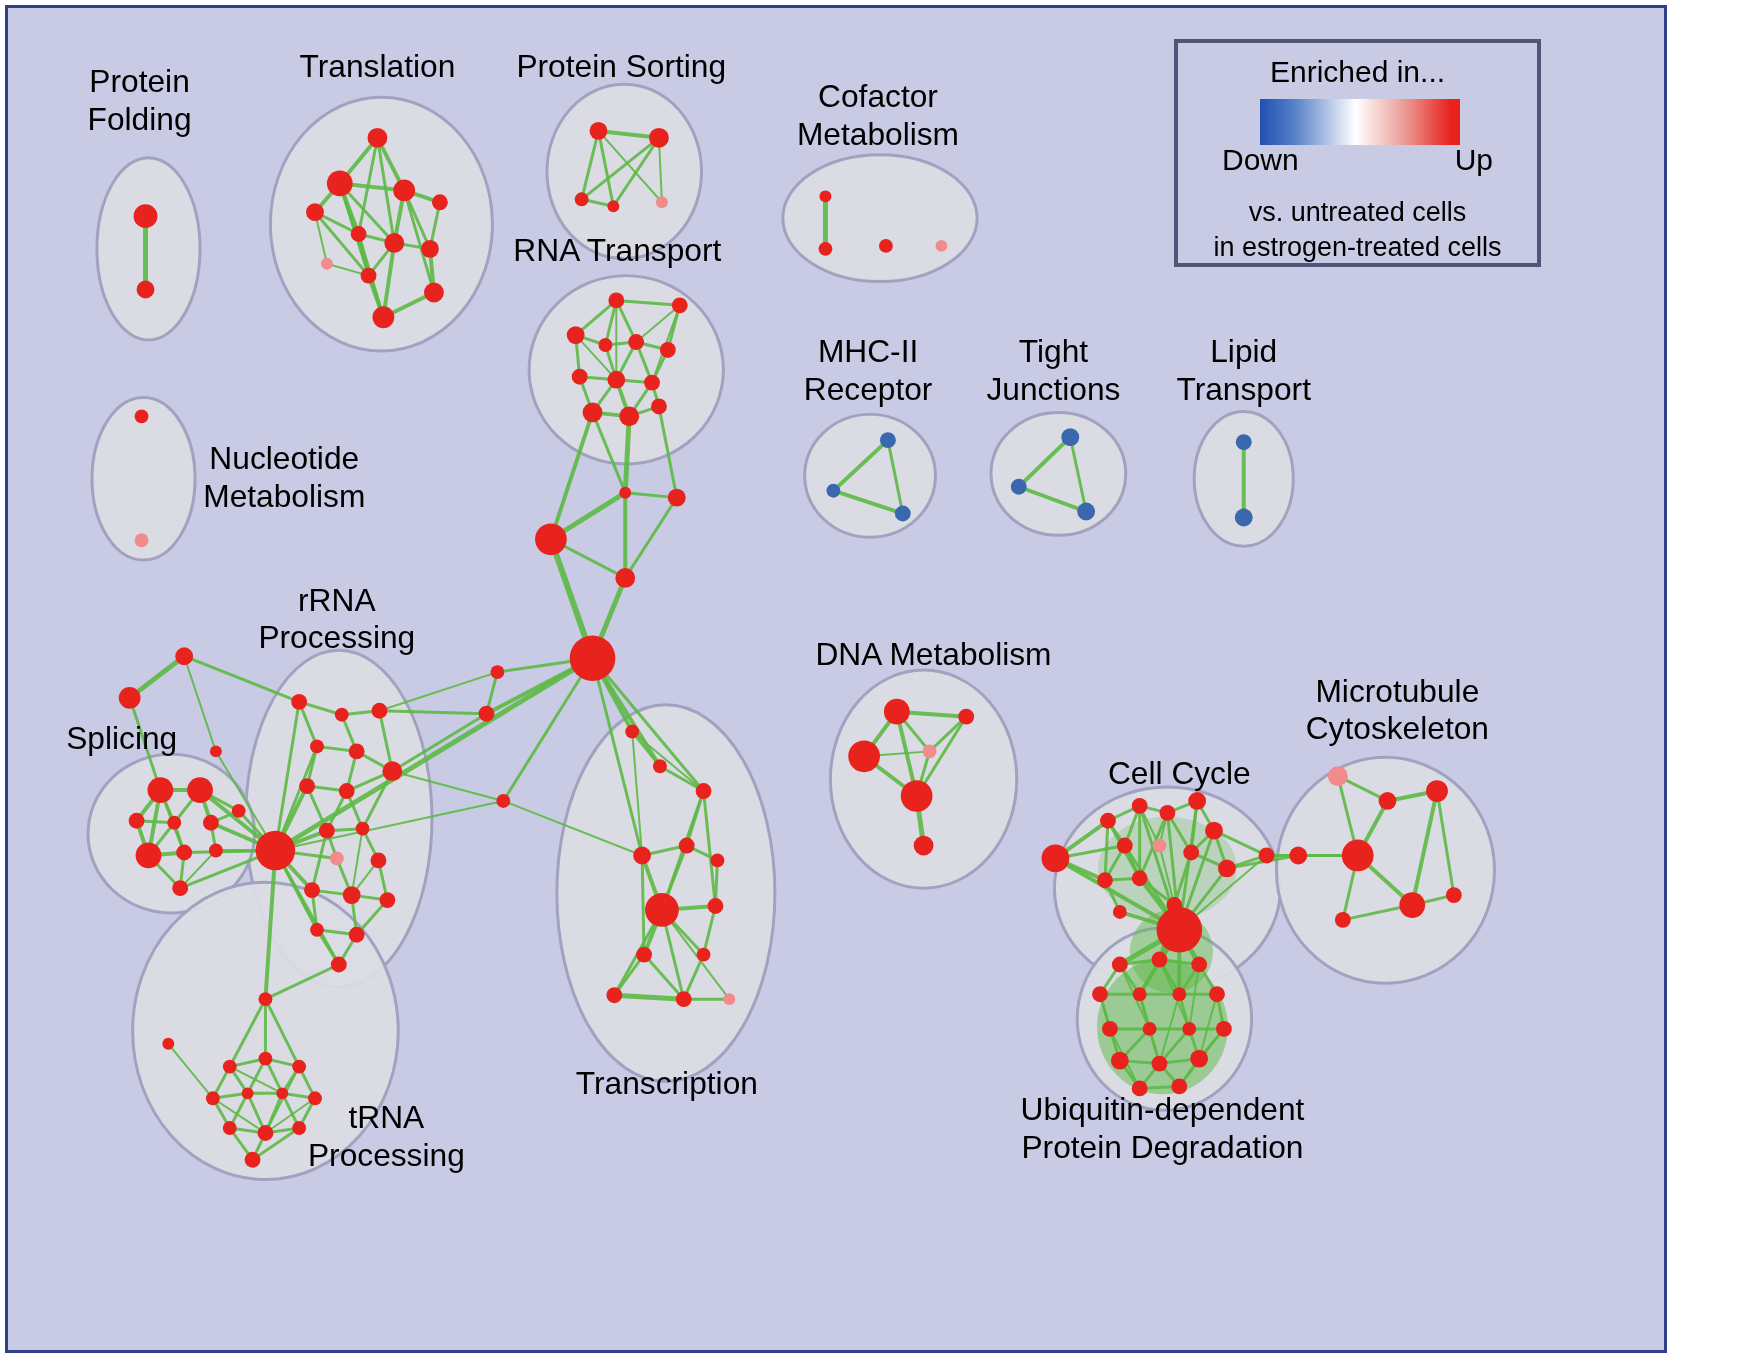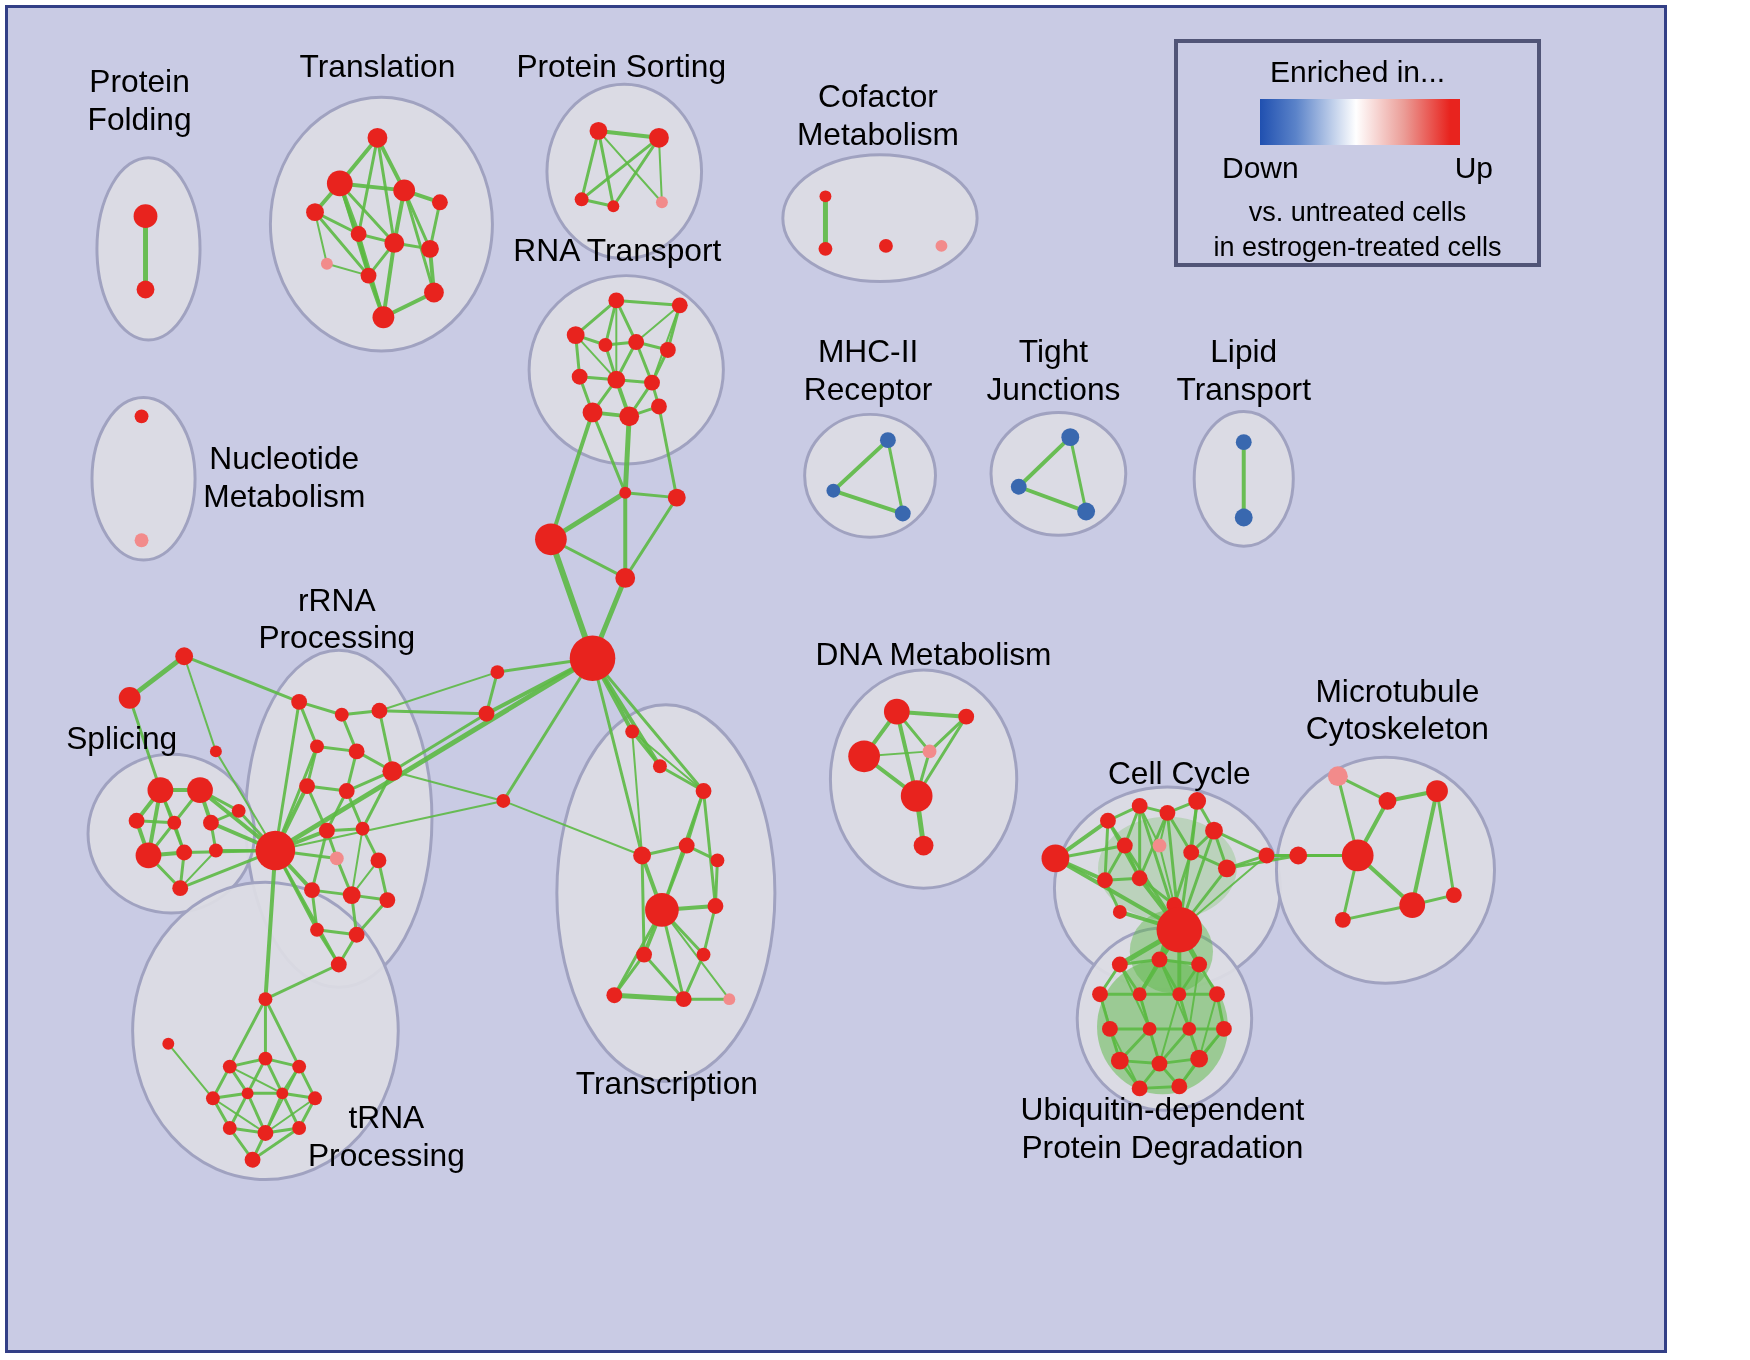--- a/index.html
+++ b/index.html
@@ -8,21 +8,21 @@
           font-family:"Liberation Sans",sans-serif;padding-left:32px;}
   svg.network{position:absolute;left:0;top:0;display:block;}
   .cluster{fill:#dcdce4;fill-opacity:0.92;stroke:#a0a2c0;stroke-width:3;}
   .edge{stroke-linecap:round;stroke-opacity:0.9;}
   .cluster-label{font-family:"Liberation Sans",sans-serif;font-size:32px;fill:#000000;text-anchor:middle;}
   .legend{position:absolute;left:1134px;top:31px;width:367px;height:228px;
           border:4px solid #515577;box-sizing:border-box;background:transparent;margin-left:32px;}
   .legend-title{position:absolute;top:12px;width:100%;text-align:center;font-size:30px;color:#000;}
   .legend-bar{position:absolute;left:82px;top:56px;width:200px;height:46px;
           background:linear-gradient(to right,#2050b0 0%,#5b83c9 18%,#ffffff 48%,#eb9d97 72%,#e8231e 95%);}
-  .legend-downup{position:absolute;top:108px;left:44px;right:44px;display:flex;
+  .legend-downup{position:absolute;top:100px;left:44px;right:44px;display:flex;
           justify-content:space-between;font-size:30px;color:#000;}
   .legend-caption{position:absolute;top:152px;width:100%;text-align:center;font-size:27px;line-height:35px;color:#000;}
 </style>
 </head>
 <body>
 
 <div class="figure">
   <svg class="network" id="network" width="1738" height="1348" viewBox="0 0 1750 1360">
       <ellipse cx="140" cy="243" rx="52" ry="92" class="cluster"></ellipse>
       <ellipse cx="375" cy="218" rx="112" ry="128" class="cluster"></ellipse>

